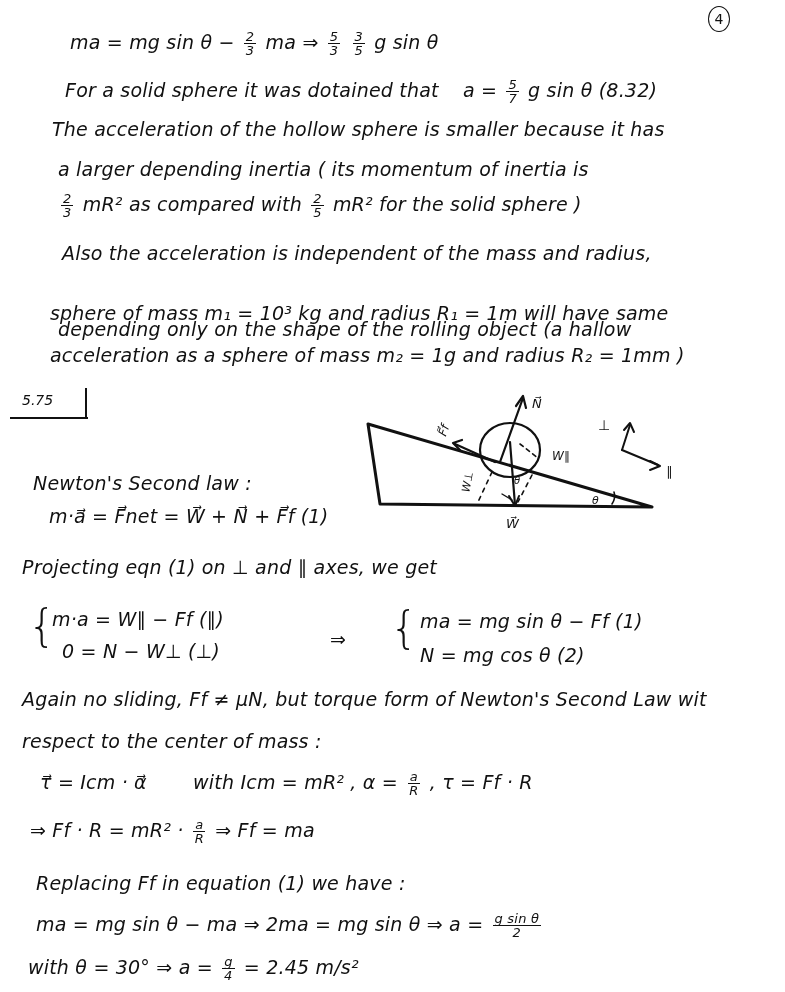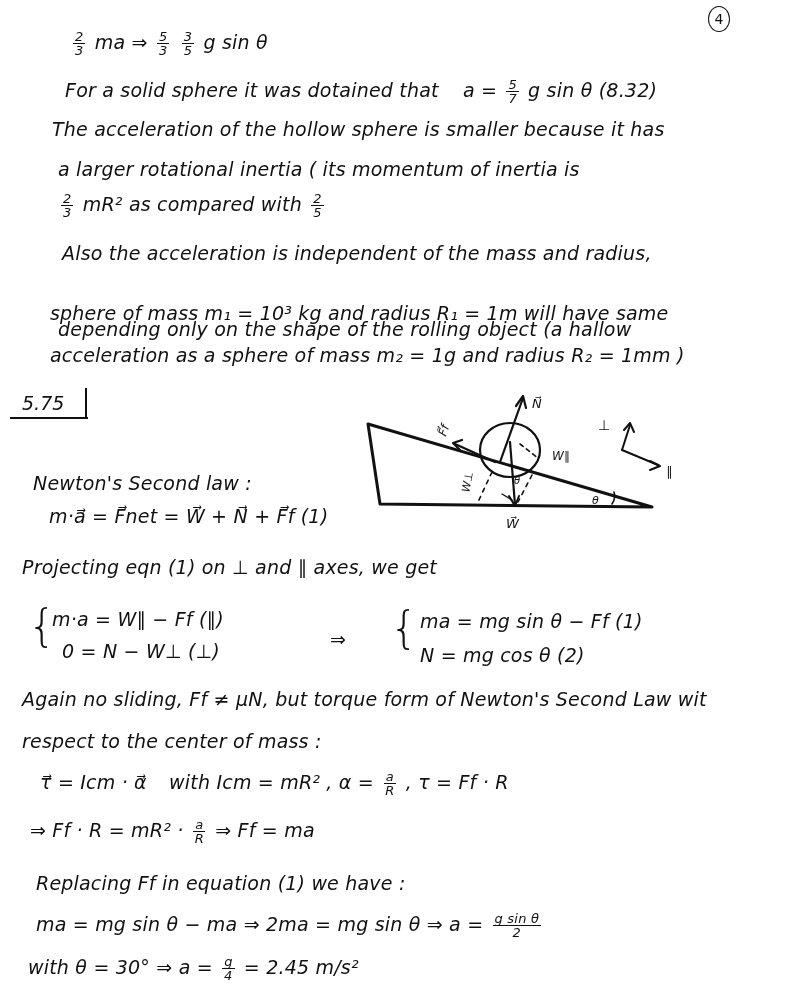--- a/index.html
+++ b/index.html
@@ -9,32 +9,33 @@
   }
   .hw { position: absolute; white-space: nowrap; font-size: 19px; letter-spacing: 0.2px; font-style: italic; }
   .hw.sm { font-size: 19px; }
   .frac { display: inline-flex; flex-direction: column; align-items: center; vertical-align: middle; font-size: 13px; line-height: 13px; margin: 0 3px; }
   .frac .num { border-bottom: 1.5px solid #111; padding: 0 2px; }
   .frac .den { padding: 0 2px; }
   .page-num {
     position: absolute; left: 708px; top: 6px; width: 20px; height: 24px;
     border: 1.6px solid #111; border-radius: 50%; text-align: center; line-height: 24px; font-size: 14px;
   }
-  .problem-label { position: absolute; left: 22px; top: 392px; font-size: 19px; font-style: italic; }
+  .problem-label { position: absolute; left: 22px; top: 392px; font-size: 14px; font-style: italic; }
   .problem-underline { position: absolute; left: 10px; top: 417px; width: 78px; border-top: 2px solid #111; }
   .problem-bar { position: absolute; left: 85px; top: 388px; height: 30px; border-left: 2px solid #111; }
   .brace { position: absolute; font-size: 44px; font-style: normal; font-weight: 200; line-height: 44px; }
   svg.diagram { position: absolute; left: 340px; top: 380px; }
 </style>
 </head>
 <body>
 
 <div class="page-num">4</div>
 
 <div class="hw" style="left:70px; top:30px;">
+  <span>ma = mg sin θ −</span>
   <span class="frac">
       <span class="num">2</span>
       <span class="den">3</span>
     </span>
   <span>ma  ⇒</span>
   <span class="frac">
       <span class="num">5</span>
       <span class="den">3</span>
     </span>
   <span class="frac">
@@ -48,31 +49,32 @@
   <span>For a solid sphere it was dotained that</span>
   <span style="margin-left:18px">a =</span>
   <span class="frac">
       <span class="num">5</span>
       <span class="den">7</span>
     </span>
   <span>g sin θ  (8.32)</span>
 </div>
 
 <div class="hw" style="left:52px; top:118px;">The acceleration of the hollow sphere is smaller because it has</div>
-<div class="hw" style="left:58px; top:158px;">a larger rotational inertia ( its momentum of inertia is</div>
+<div class="hw" style="left:58px; top:158px;">a larger depending inertia ( its momentum of inertia is</div>
 <div class="hw" style="left:58px; top:192px;">
   <span class="frac">
       <span class="num">2</span>
       <span class="den">3</span>
     </span>
   <span>mR²  as compared with</span>
   <span class="frac">
       <span class="num">2</span>
       <span class="den">5</span>
     </span>
+  <span>mR²  for the solid sphere )</span>
 </div>
 
 <div class="hw" style="left:62px; top:242px;">Also the acceleration is independent of the mass and radius,</div>
 <div class="hw" style="left:58px; top:272px;margin-top:46px;">depending only on the shape of the rolling object  (a hallow</div>
 <div class="hw sm" style="left:50px; top:302px;">sphere of mass  m₁ = 10³ kg  and radius  R₁ = 1m  will have same</div>
 <div class="hw sm" style="left:50px; top:344px;">acceleration as a sphere of mass  m₂ = 1g  and  radius  R₂ = 1mm )</div>
 
 <div class="problem-label">5.75</div>
 <div class="problem-underline"></div>
 <div class="problem-bar"></div>
@@ -129,21 +131,21 @@
 <div class="hw" style="left:330px; top:628px;">⇒</div>
 <div class="brace" style="left:390px; top:606px;">{</div>
 <div class="hw" style="left:420px; top:610px;">ma = mg sin θ − Ff   (1)</div>
 <div class="hw" style="left:420px; top:644px;">N = mg cos θ          (2)</div>
 
 <div class="hw sm" style="left:22px; top:688px;">Again no sliding, Ff ≠ μN, but torque form of Newton's Second Law wit</div>
 <div class="hw sm" style="left:22px; top:730px;">respect to the center of mass :</div>
 
 <div class="hw" style="left:40px; top:770px;">
   <span>τ⃗ = Icm · α⃗</span>
-  <span style="margin-left:16px">with  Icm = mR² ,  α =</span>
+  <span style="margin-left:40px">with  Icm = mR² ,  α =</span>
   <span class="frac">
       <span class="num">a</span>
       <span class="den">R</span>
     </span>
   <span>,  τ = Ff · R</span>
 </div>
 
 <div class="hw" style="left:30px; top:818px;">
   <span>⇒  Ff · R = mR² ·</span>
   <span class="frac">

